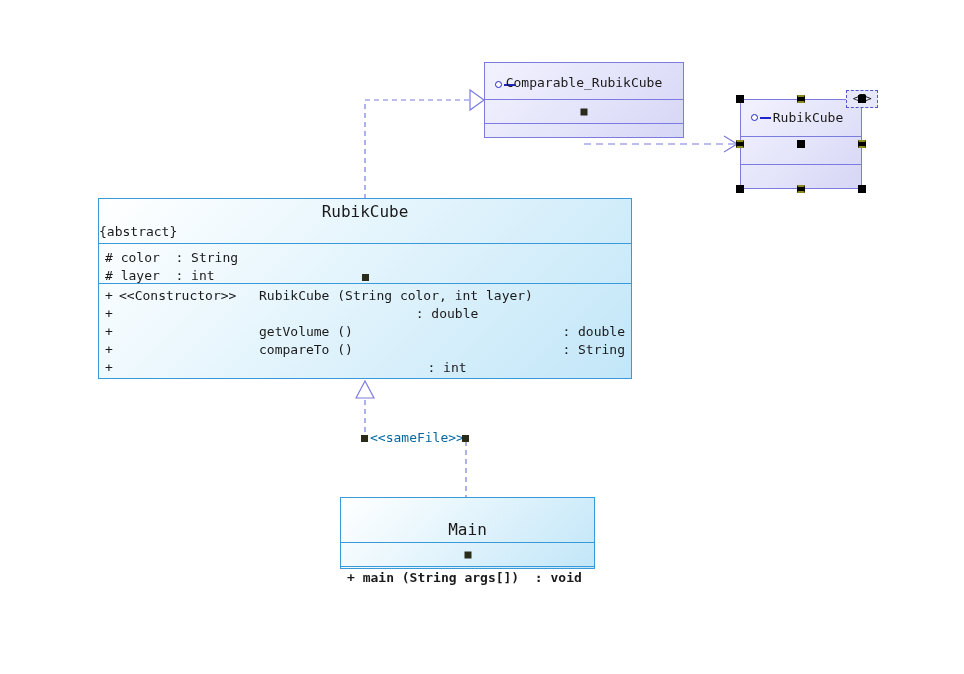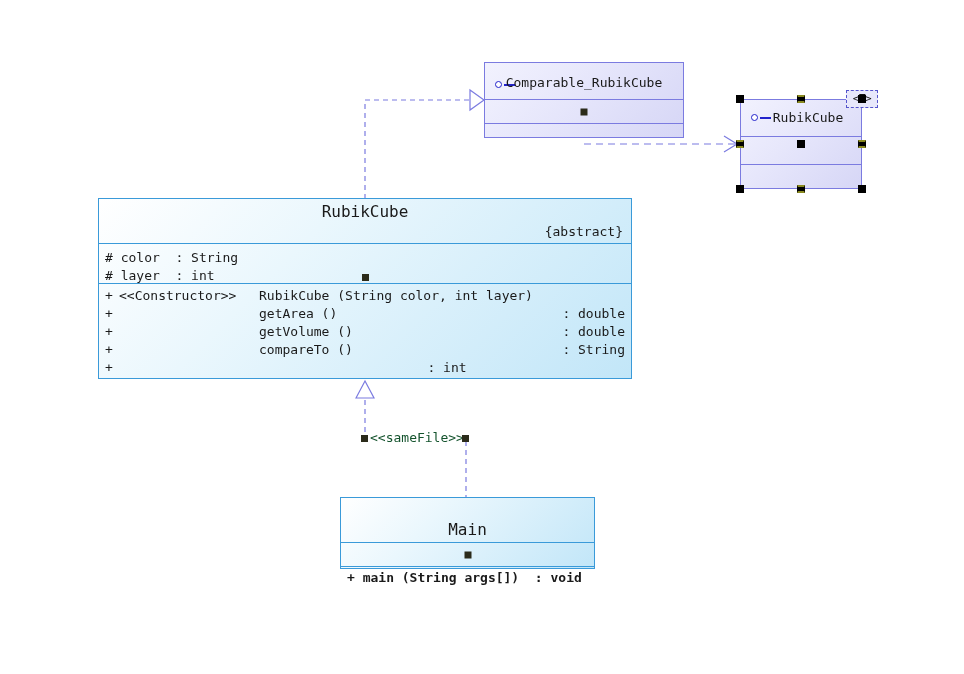--- a/index.html
+++ b/index.html
@@ -38,21 +38,20 @@
     border-top: 1px solid #7b7be0;
   }
   .title-row {
     text-align: center;
     font-size: 16px;
     color: #1a1a1a;
     line-height: 20px;
     white-space: nowrap;
   }
   .abstract-tag {
-    text-align: right;
     font-size: 13px;
     color: #1a1a1a;
     line-height: 20px;
     padding-right: 8px;
     white-space: nowrap;
   }
   .member-line {
     font-size: 13px;
     color: #1a1a1a;
     line-height: 18px;
@@ -146,21 +145,21 @@
     line-height: 14px;
     text-align: center;
     color: #111111;
     white-space: nowrap;
     letter-spacing: -0.5px;
   }
   .edge-label {
     position: absolute;
     font-size: 13px;
     line-height: 14px;
-    color: #14532d;
+    color: #0369a1;
     white-space: nowrap;
   }
   .edge-sq {
     position: absolute;
     width: 7px;
     height: 7px;
     background: #2b2b1a;
   }
 </style>
 </head>
@@ -242,21 +241,20 @@
 
       <div class="mem-grid">
         <span>+</span>
         <span>&lt;&lt;Constructor&gt;&gt;</span>
         <span>RubikCube (String color, int layer)</span>
         <span class="mem-ret"></span>
       </div>
       <div class="mem-grid">
         <span>+</span>
         <span></span>
-        <span>getArea ()</span>
         <span class="mem-ret">: double</span>
       </div>
       <div class="mem-grid">
         <span>+</span>
         <span></span>
         <span>getVolume ()</span>
         <span class="mem-ret">: double</span>
       </div>
       <div class="mem-grid">
         <span>+</span>

